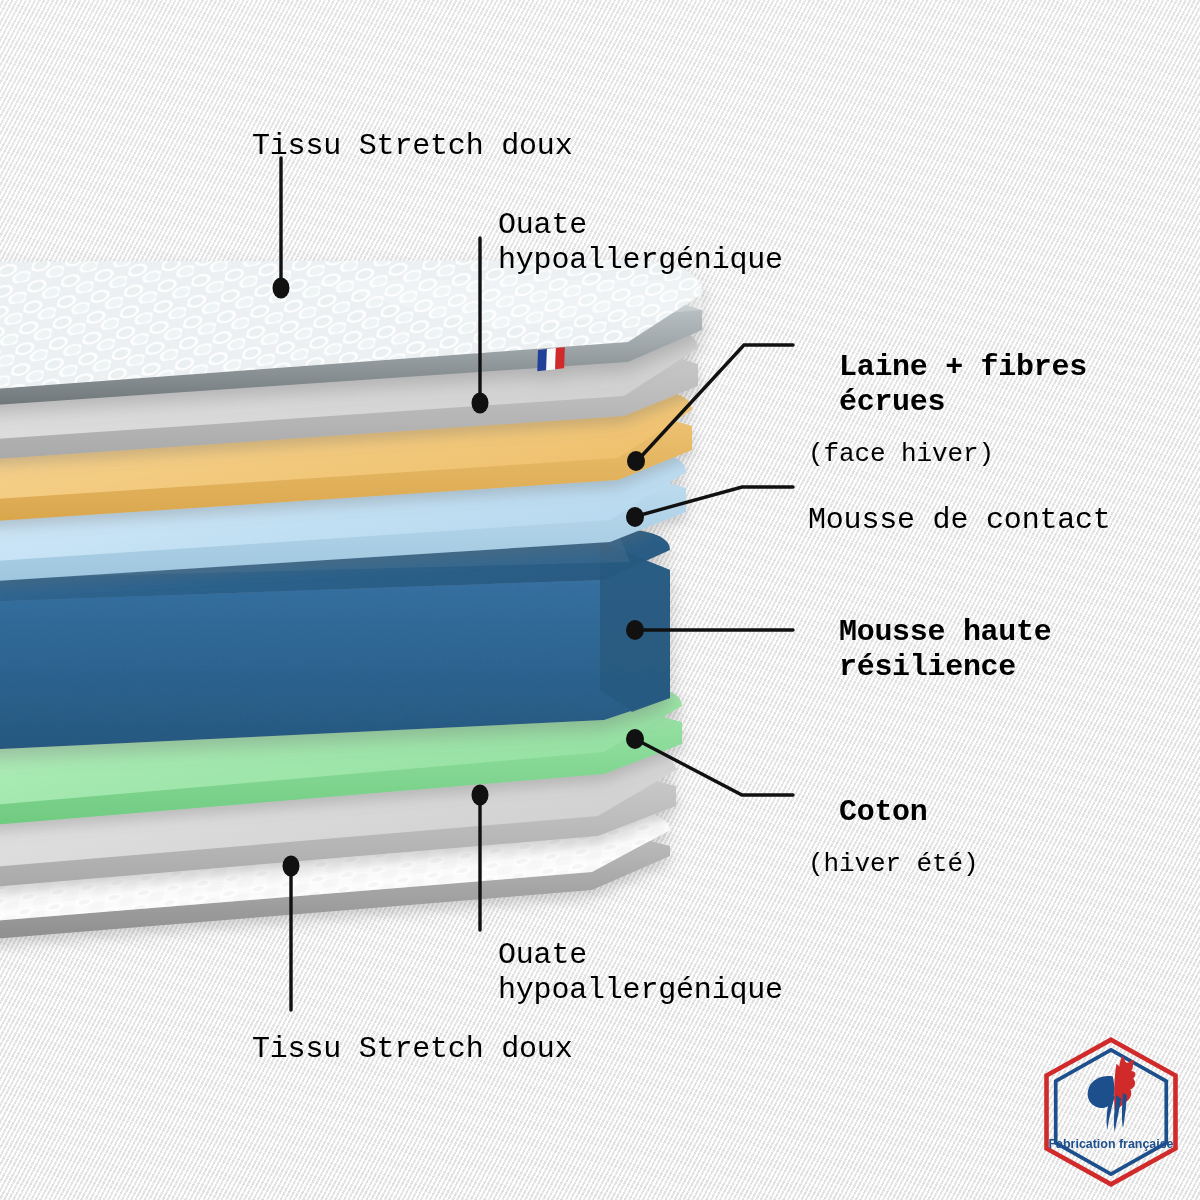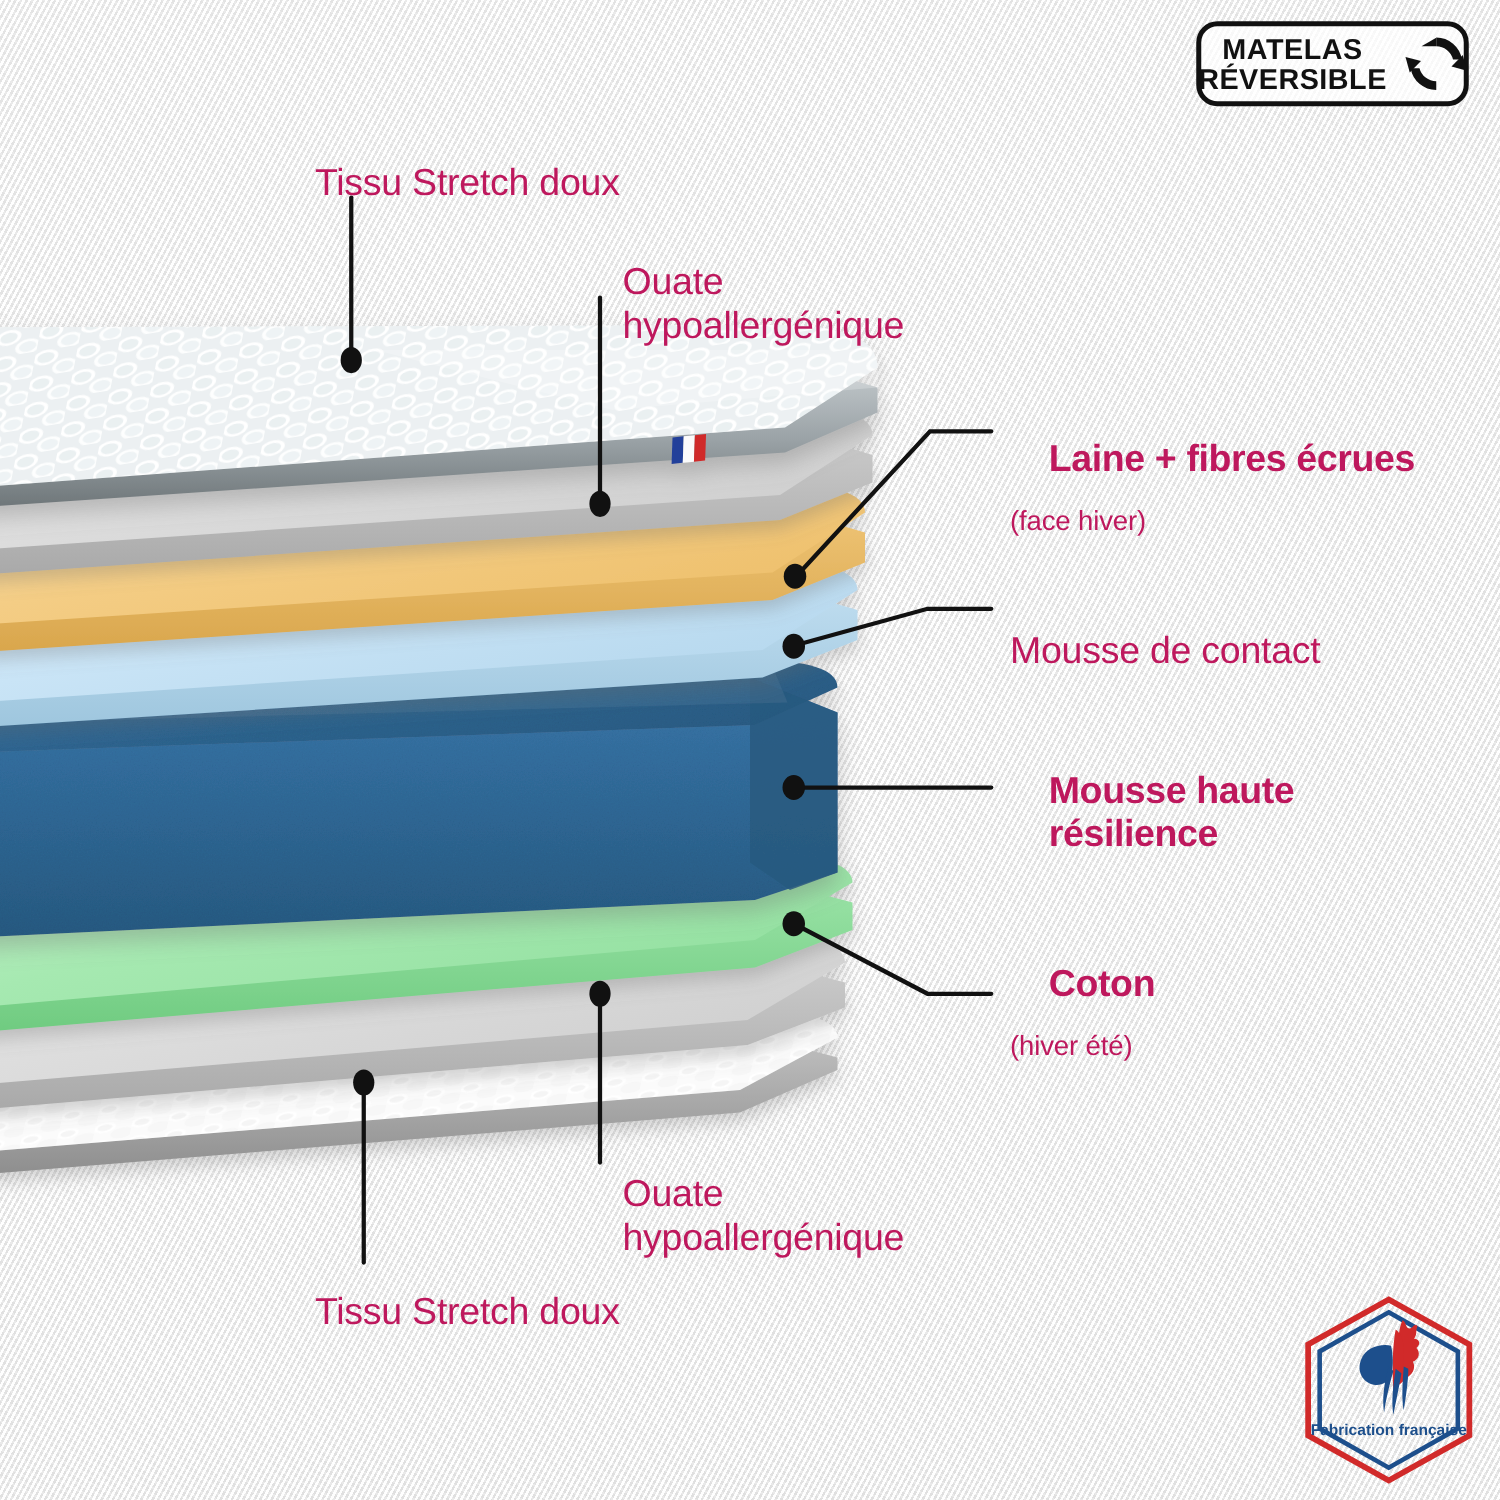--- a/index.html
+++ b/index.html
@@ -42,31 +42,31 @@
     font-size:23px; font-weight:bold; line-height:1.06;
     letter-spacing:.4px; color:#111; text-align:center;
     white-space:nowrap;
   }
   #badge .bico{ flex:0 0 auto; display:block; }
 
   
   #ff-logo{ position:absolute; left:1037px; top:1036px; width:148px; height:152px; }
 
   
-  .lbl{ position:absolute; color:#be185d; white-space:pre-line; }
+  .lbl{ position:absolute; color:#000000; white-space:pre-line;font-family:Liberation Mono, monospace; }
   .lbl .t1{ font-size:30px; font-weight:400; line-height:1.17; letter-spacing:-.2px; }
   .lbl.bold .t1{ font-weight:bold; letter-spacing:-.3px;padding-left:31px; }
-  .lbl .t2{ font-size:22px; font-weight:400; line-height:1.2; letter-spacing:-.1px; margin-top:1px; }
+  .lbl .t2{ font-size:26px; font-weight:400; line-height:1.2; letter-spacing:-.1px; margin-top:1px; }
 
   #lbl-top-stretch   { left:252px; top:111px; }
   #lbl-top-ouate     { left:498px; top:190px; }
   #lbl-laine         { left:808px; top:332px; }
   #lbl-mousse-contact{ left:808px; top:485px; }
   #lbl-mhr           { left:808px; top:597px; }
-  #lbl-coton         { left:808px; top:752px; }
+  #lbl-coton         { left:808px; top:777px; }
   #lbl-bot-ouate     { left:498px; top:920px; }
   #lbl-bot-stretch   { left:252px; top:1014px; }
 
   
   #stack{ position:absolute; left:-30px; top:250px; width:760px; height:680px; }
   #stack svg{ display:block; overflow:visible; }
 
   
   #leaders{ position:absolute; inset:0; pointer-events:none; }
 </style>
@@ -300,37 +300,20 @@
 
   <div class="lbl" id="lbl-bot-ouate">
     <div class="t1">Ouate
 hypoallergénique</div>
   </div>
 
   <div class="lbl" id="lbl-bot-stretch">
     <div class="t1">Tissu Stretch doux</div>
   </div>
 
-  <div id="badge">
-    <div class="btxt">
-      <span>MATELAS</span><br>
-      <span>RÉVERSIBLE</span>
-    </div>
-    <svg class="bico" width="50" height="50" viewBox="0 0 50 50">
-      <g fill="#111">
-
-        <path d="M25 4 A21 21 0 0 1 45.5 21.5 L38.4 21.5 A14 14 0 0 0 25 11 Z"></path>
-        <path d="M25 4.2 L25 11 L13.2 11 Z" transform="rotate(0 25 8)"></path>
-        <path d="M46.2 18 L49.6 30.5 L37.2 27.2 Z"></path>
-
-        <path d="M25 46 A21 21 0 0 1 4.5 28.5 L11.6 28.5 A14 14 0 0 0 25 39 Z"></path>
-        <path d="M3.8 32 L0.4 19.5 L12.8 22.8 Z"></path>
-      </g>
-    </svg>
-  </div>
 
   <svg id="ff-logo" viewBox="0 0 160 165">
 
     <polygon points="80,4 150,43 150,122 80,161 10,122 10,43" fill="none" stroke="#d12a2a" stroke-width="5"></polygon>
 
     <polygon points="80,15 140,49 140,116 80,150 20,116 20,49" fill="none" stroke="#1d4f8c" stroke-width="4"></polygon>
 
     <g>
       <path d="M92 22 C96 24 94 29 98 29 C102 29 101 24 105 27 C103 32 105 34 102 38
                C107 38 108 43 104 46 C108 50 106 56 101 58 C104 64 100 70 95 72

